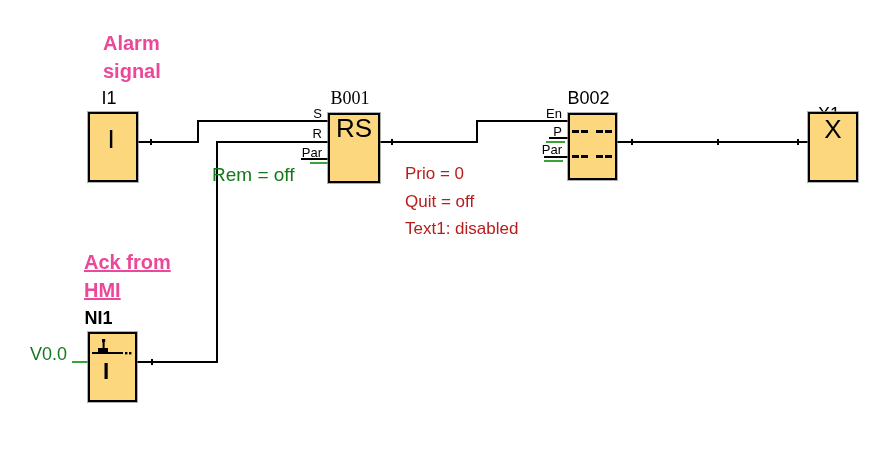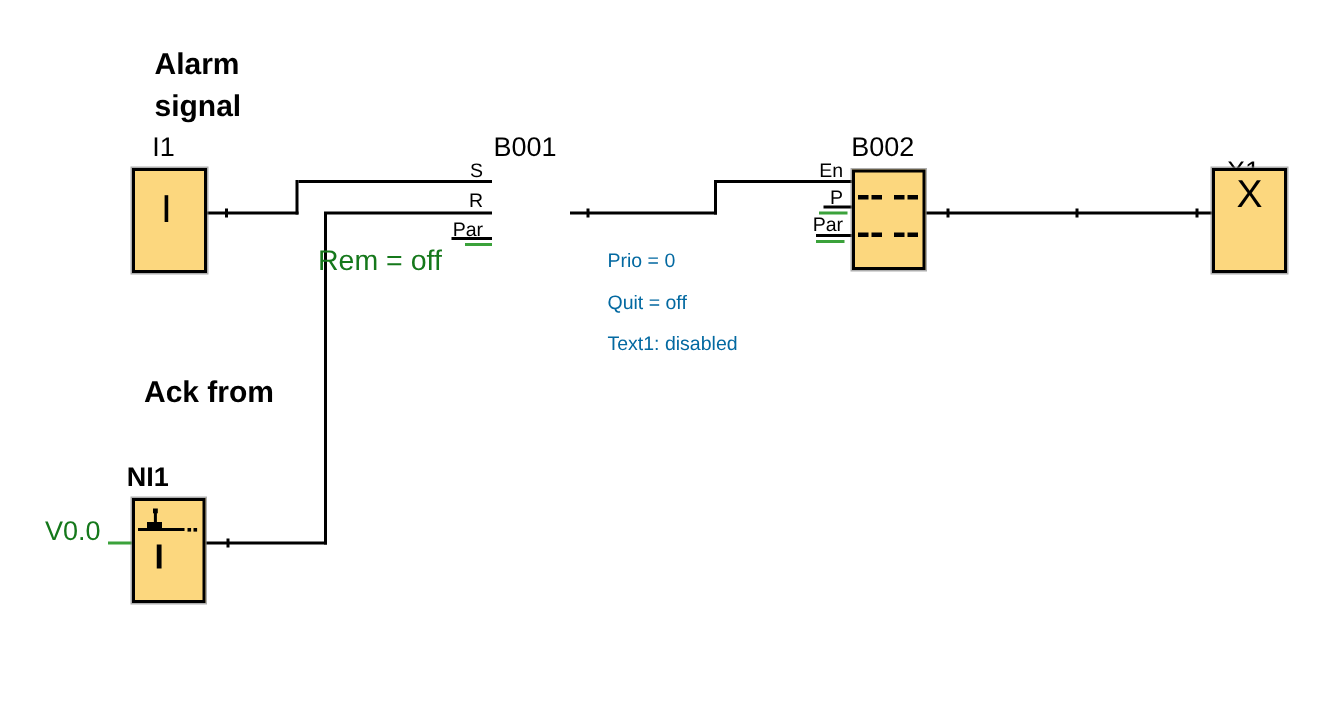--- a/index.html
+++ b/index.html
@@ -24,28 +24,28 @@
   .wire{position:absolute;background:#000;}
   .gwire{position:absolute;background:#3BA23B;}
   .tick{position:absolute;width:2px;height:6px;background:#000;}
   
   .pin{
     position:absolute;width:40px;height:15px;font-size:13px;line-height:15px;
     text-align:right;color:#000;
   }
   
   .comment{
-    position:absolute;font-size:20px;font-weight:bold;color:#000000;
+    position:absolute;font-size:20px;font-weight:bold;color:#ec4899;
     line-height:28px;white-space:nowrap;
   }
   .green-big{
     position:absolute;font-size:19px;color:#15781B;line-height:20px;white-space:nowrap;
   }
   .green-small{
-    position:absolute;font-size:13px;color:#0369a1;line-height:17px;white-space:nowrap;
+    position:absolute;font-size:17px;color:#b91c1c;line-height:17px;white-space:nowrap;
   }
   .v-addr{
     position:absolute;font-size:18px;color:#15781B;line-height:18px;
     width:52px;text-align:right;
   }
   
   .dash-row{position:absolute;display:flex;}
   .dash{width:7px;height:3px;background:#000;}
   .dg-s{width:2px;}
   .dg-m{width:8px;}
@@ -84,33 +84,37 @@
 
   <div class="wire" style="left:544px;top:156px;width:24px;height:2px;"></div>
   <div class="gwire" style="left:544px;top:160px;width:19px;height:2px;"></div>
 
   <div class="gwire" style="left:72px;top:361px;width:16px;height:2px;"></div>
 
   <div class="comment" style="left:103px;top:29px;">
     <div>Alarm</div>
     <div>signal</div>
   </div>
-  <div class="comment" style="left:96px;top:248px;">
+  <div class="comment" style="left:84px;top:248px;text-decoration:underline;">
     <div>Ack from</div>
+    <div>HMI</div>
   </div>
 
   <div class="block-label" style="left:88px;top:88px;width:50px;">I1</div>
   <div class="block" style="left:88px;top:112px;width:50px;height:70px;">
     <div class="glyph" style="top:12px;transform:translateX(-2px);">I</div>
   </div>
 
-  <div class="block-label" style="left:328px;top:88px;width:52px;">B001</div>
+  <div class="block-label" style="left:328px;top:88px;width:52px;font-family:Liberation Serif, serif;">B001</div>
   <div class="pin" style="left:282px;top:106px;">S</div>
   <div class="pin" style="left:282px;top:126px;">R</div>
   <div class="pin" style="left:282px;top:145px;">Par</div>
+  <div class="block" style="left:328px;top:113px;width:52px;height:70px;">
+    <div class="glyph" style="top:0px;">RS</div>
+  </div>
   <div class="green-big" style="left:212px;top:165px;">Rem = off</div>
 
   <div class="block-label" style="left:568px;top:88px;width:49px;">B002</div>
   <div class="pin" style="left:522px;top:106px;">En</div>
   <div class="pin" style="left:522px;top:124px;">P</div>
   <div class="pin" style="left:522px;top:142px;">Par</div>
   <div class="block" style="left:568px;top:113px;width:49px;height:67px;">
     <div class="dash-row" style="left:2px;top:15px;">
       <div class="dash"></div>
         <div class="dg-s"></div>

